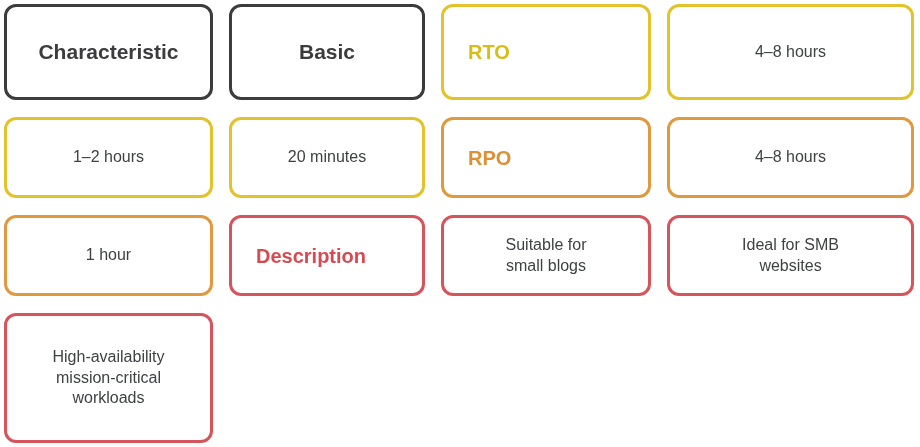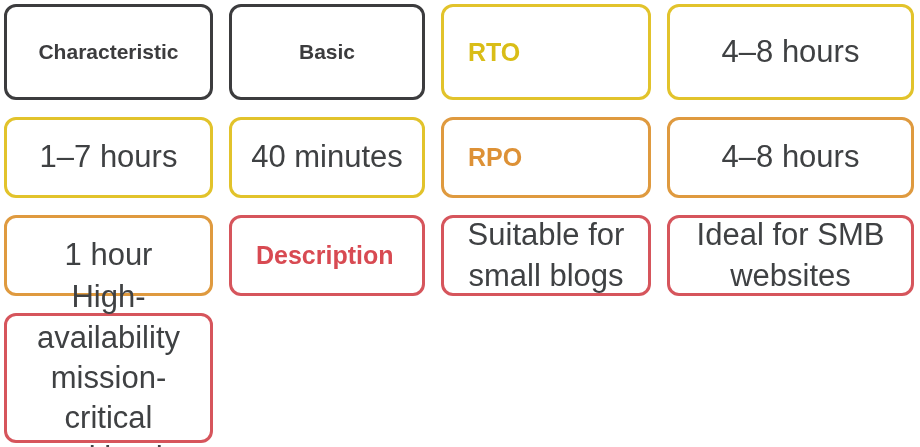--- a/index.html
+++ b/index.html
@@ -35,59 +35,59 @@
   }
   .cell {
     border: 3px solid var(--c-dark);
     border-radius: 12px;
     background: var(--c-bg);
     display: flex;
     align-items: center;
     justify-content: center;
     text-align: center;
     color: var(--c-body-text);
-    font-size: 31px;
+    font-size: 16px;
     line-height: 1.3;
     padding: 2px 8px;
     white-space: pre-line;
   }
   .cell--header {
     border-color: var(--c-dark);
     color: var(--c-dark);
     font-weight: 700;
     font-size: 21px;
     line-height: 1.3;
   }
   .cell--label {
     justify-content: flex-start;
     text-align: left;
     padding-left: 24px;
     font-weight: 700;
-    font-size: 25px;
+    font-size: 20px;
   }
   .b-yellow { border-color: var(--c-yellow-border); }
   .b-orange { border-color: var(--c-orange-border); }
   .b-red    { border-color: var(--c-red-border); }
   .t-yellow { color: var(--c-yellow-text); }
   .t-orange { color: var(--c-orange-text); }
   .t-red    { color: var(--c-red-text); }
 </style>
 </head>
 <body>
 
 <div class="canvas">
   <div class="grid">
 
     <div class="cell cell--header">Characteristic</div>
     <div class="cell cell--header">Basic</div>
 
     <div class="cell cell--label b-yellow t-yellow">RTO</div>
     <div class="cell b-yellow">4–8 hours</div>
-    <div class="cell b-yellow">1–7 hours</div>
-    <div class="cell b-yellow">40 minutes</div>
+    <div class="cell b-yellow">1–2 hours</div>
+    <div class="cell b-yellow">20 minutes</div>
 
     <div class="cell cell--label b-orange t-orange">RPO</div>
     <div class="cell b-orange">4–8 hours</div>
     <div class="cell b-orange">1 hour</div>
 
     <div class="cell cell--label b-red t-red">Description</div>
     <div class="cell b-red">Suitable for
 small blogs</div>
     <div class="cell b-red">Ideal for SMB
 websites</div>

